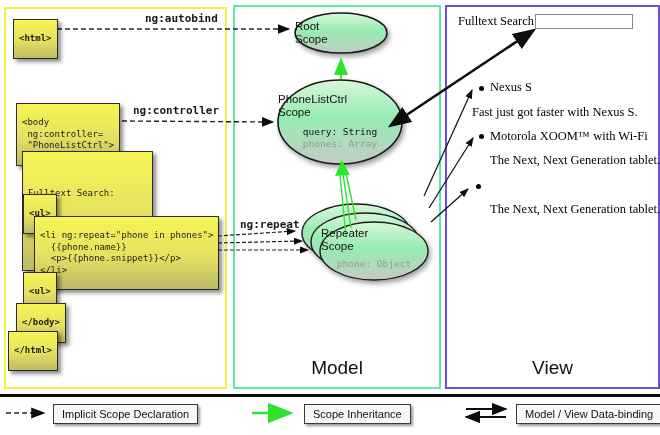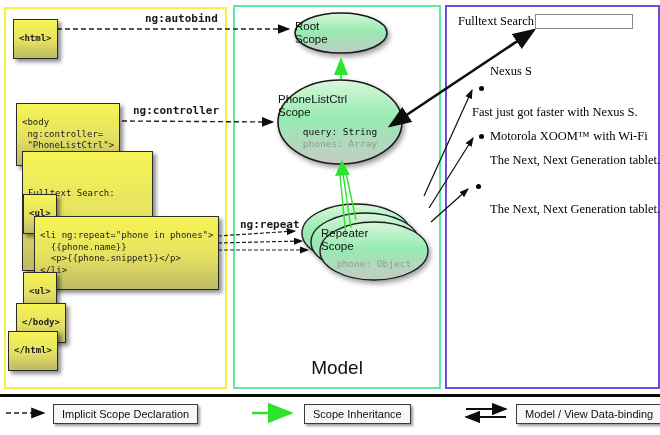--- a/index.html
+++ b/index.html
@@ -135,30 +135,31 @@
   <div class="scope-prop prop-bold" style="left:278px;top:126px;width:124px">query: String</div>
   <div class="scope-prop prop-gray" style="left:278px;top:138px;width:124px">phones: Array</div>
   <div class="scope-title" style="left:321px;top:227px;width:106px">Repeater
 Scope</div>
   <div class="scope-prop prop-gray" style="left:321px;top:258px;width:106px">phone: Object</div>
 
   <div class="v-text" style="left:458px;top:14px">Fulltext Search:</div>
   <input class="v-input" type="text" value="" style="">
 
   <div class="v-dot" style="left:479px;top:86px"></div>
-  <div class="v-text" style="left:490px;top:64px">Nexus S</div>
+  <div class="v-text" style="left:490px;top:80px">Nexus S</div>
   <div class="v-text" style="left:472px;top:105px">Fast just got faster with Nexus S.</div>
 
   <div class="v-dot" style="left:479px;top:134px"></div>
   <div class="v-text" style="left:490px;top:129px">Motorola XOOM™  with Wi-Fi</div>
   <div class="v-text" style="left:490px;top:153px">The Next, Next Generation tablet.</div>
 
   <div class="v-dot" style="left:476px;top:184px"></div>
   <div class="v-text" style="left:490px;top:202px">The Next, Next Generation tablet.</div>
 
   <div class="col-label lbl-model">Model</div>
+  <div class="col-label lbl-view">View</div>
 
   <div class="separator"></div>
   <div class="legend-box" style="left:53px">Implicit Scope Declaration</div>
   <div class="legend-box" style="left:304px">Scope Inheritance</div>
   <div class="legend-box" style="left:516px">Model / View Data-binding</div>
 
 </div>
 
 </body></html>

